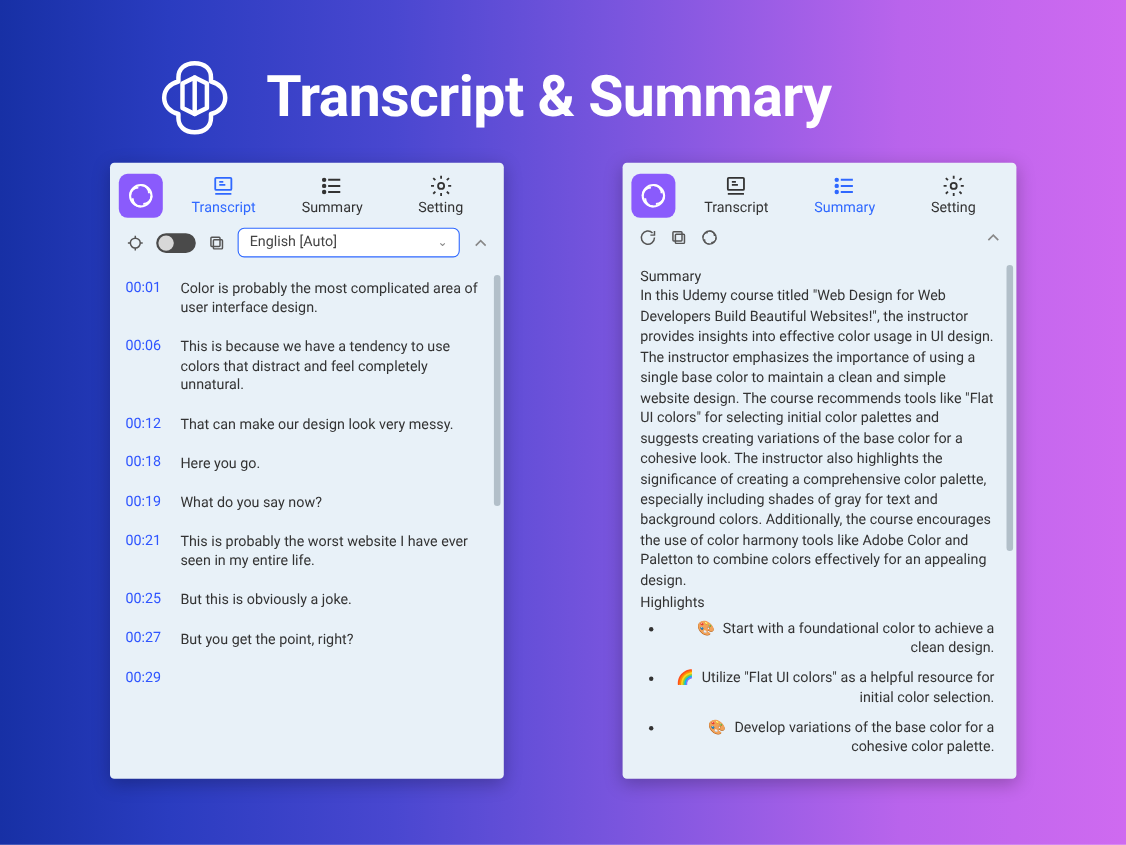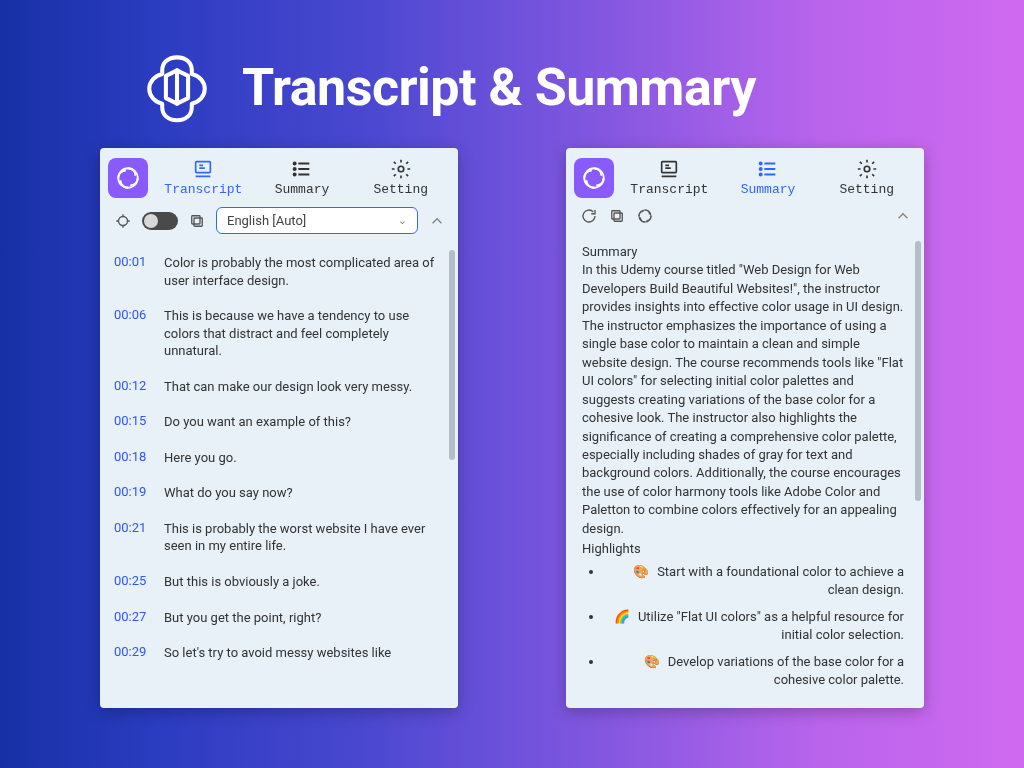--- a/index.html
+++ b/index.html
@@ -57,21 +57,20 @@
   }
   .brand svg { width: 30px; height: 30px; color: #fff; }
   .tab {
     flex: 1;
     display: flex;
     flex-direction: column;
     align-items: center;
     gap: 2px;
     cursor: pointer;
     padding: 2px 0;
-    font-family: Liberation Mono, monospace;
   }
   .tab svg { width: 22px; height: 22px; }
   .tab-label { font-size: 13px; }
   .tab.active { color: #2f68ff; }
   .tab.active .tab-label { color: #2f68ff; }
   .tab.inactive { color: #333; }
   
   .toolbar {
     display: flex;
     align-items: center;
@@ -253,24 +252,20 @@
           </div>
           <div class="trow">
             <div class="tstamp">00:06</div>
             <div class="ttext">This is because we have a tendency to use colors that distract and feel completely unnatural.</div>
           </div>
           <div class="trow">
             <div class="tstamp">00:12</div>
             <div class="ttext">That can make our design look very messy.</div>
           </div>
           <div class="trow">
-            <div class="tstamp">00:15</div>
-            <div class="ttext">Do you want an example of this?</div>
-          </div>
-          <div class="trow">
             <div class="tstamp">00:18</div>
             <div class="ttext">Here you go.</div>
           </div>
           <div class="trow">
             <div class="tstamp">00:19</div>
             <div class="ttext">What do you say now?</div>
           </div>
           <div class="trow">
             <div class="tstamp">00:21</div>
             <div class="ttext">This is probably the worst website I have ever seen in my entire life.</div>
@@ -278,21 +273,20 @@
           <div class="trow">
             <div class="tstamp">00:25</div>
             <div class="ttext">But this is obviously a joke.</div>
           </div>
           <div class="trow">
             <div class="tstamp">00:27</div>
             <div class="ttext">But you get the point, right?</div>
           </div>
           <div class="trow">
             <div class="tstamp">00:29</div>
-            <div class="ttext">So let's try to avoid messy websites like</div>
           </div>
         </div>
     </div>
   </div>
 
   <div class="panel">
     <div class="tabbar">
       <div class="brand">
         <svg viewBox="0 0 40 40" fill="none" stroke="currentColor" stroke-width="2.5">
             <circle cx="20" cy="20" r="13"></circle>

